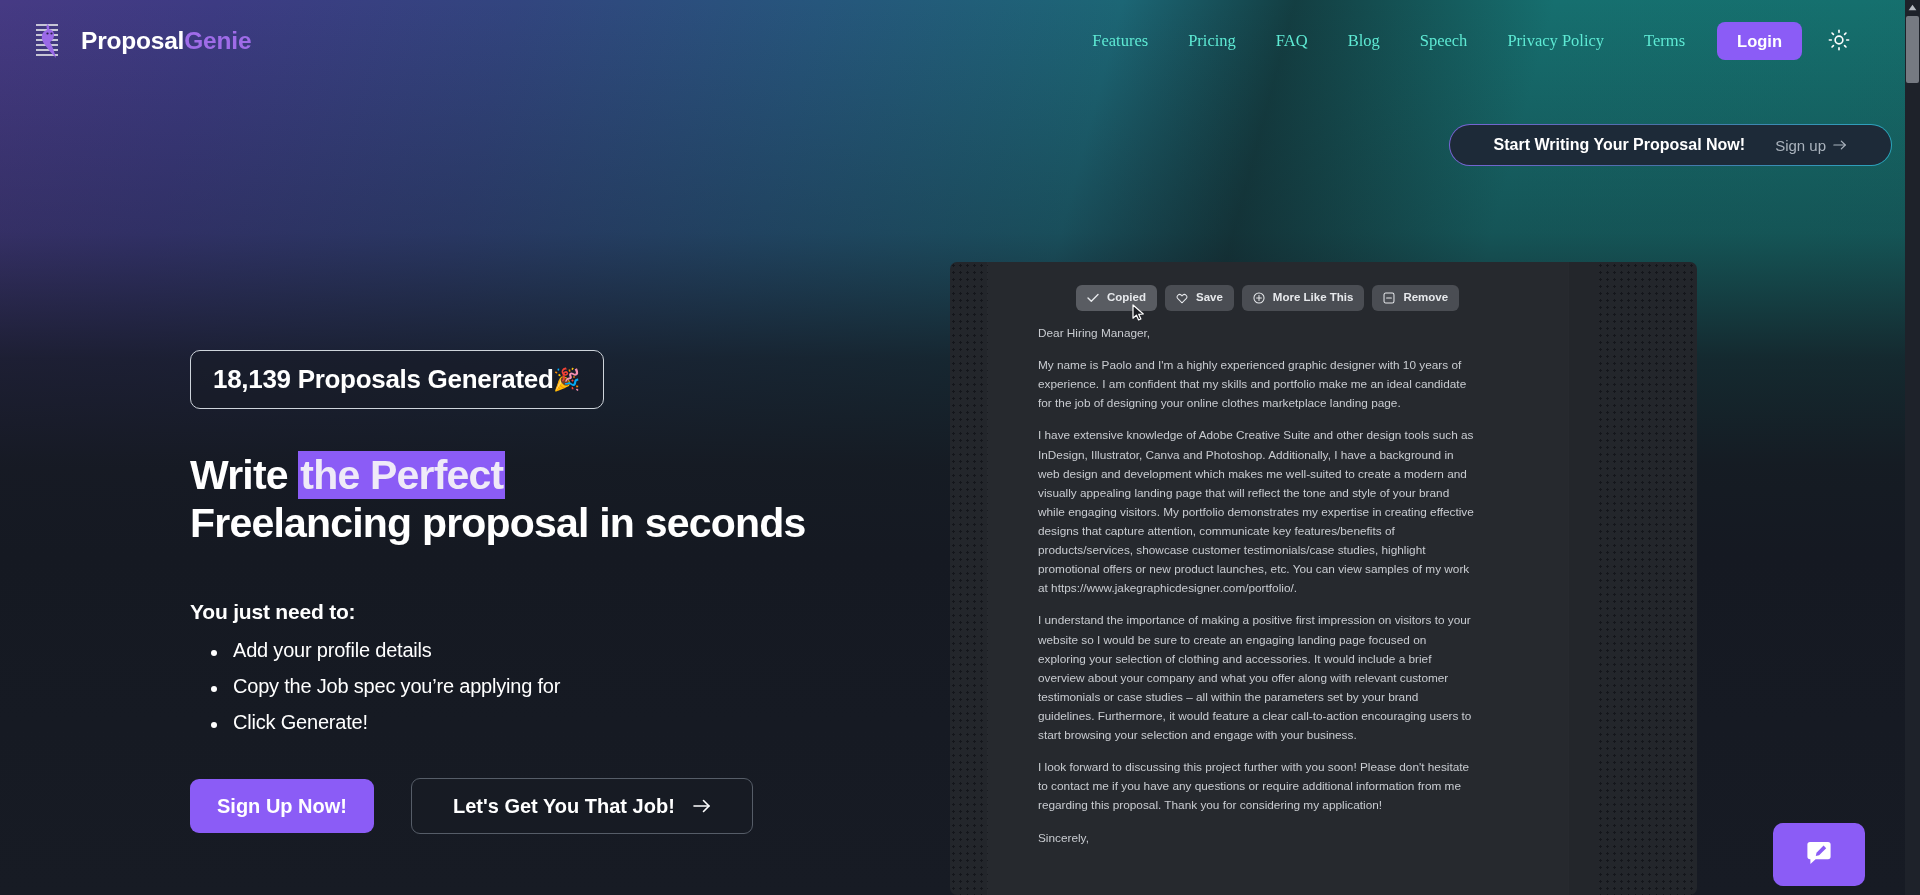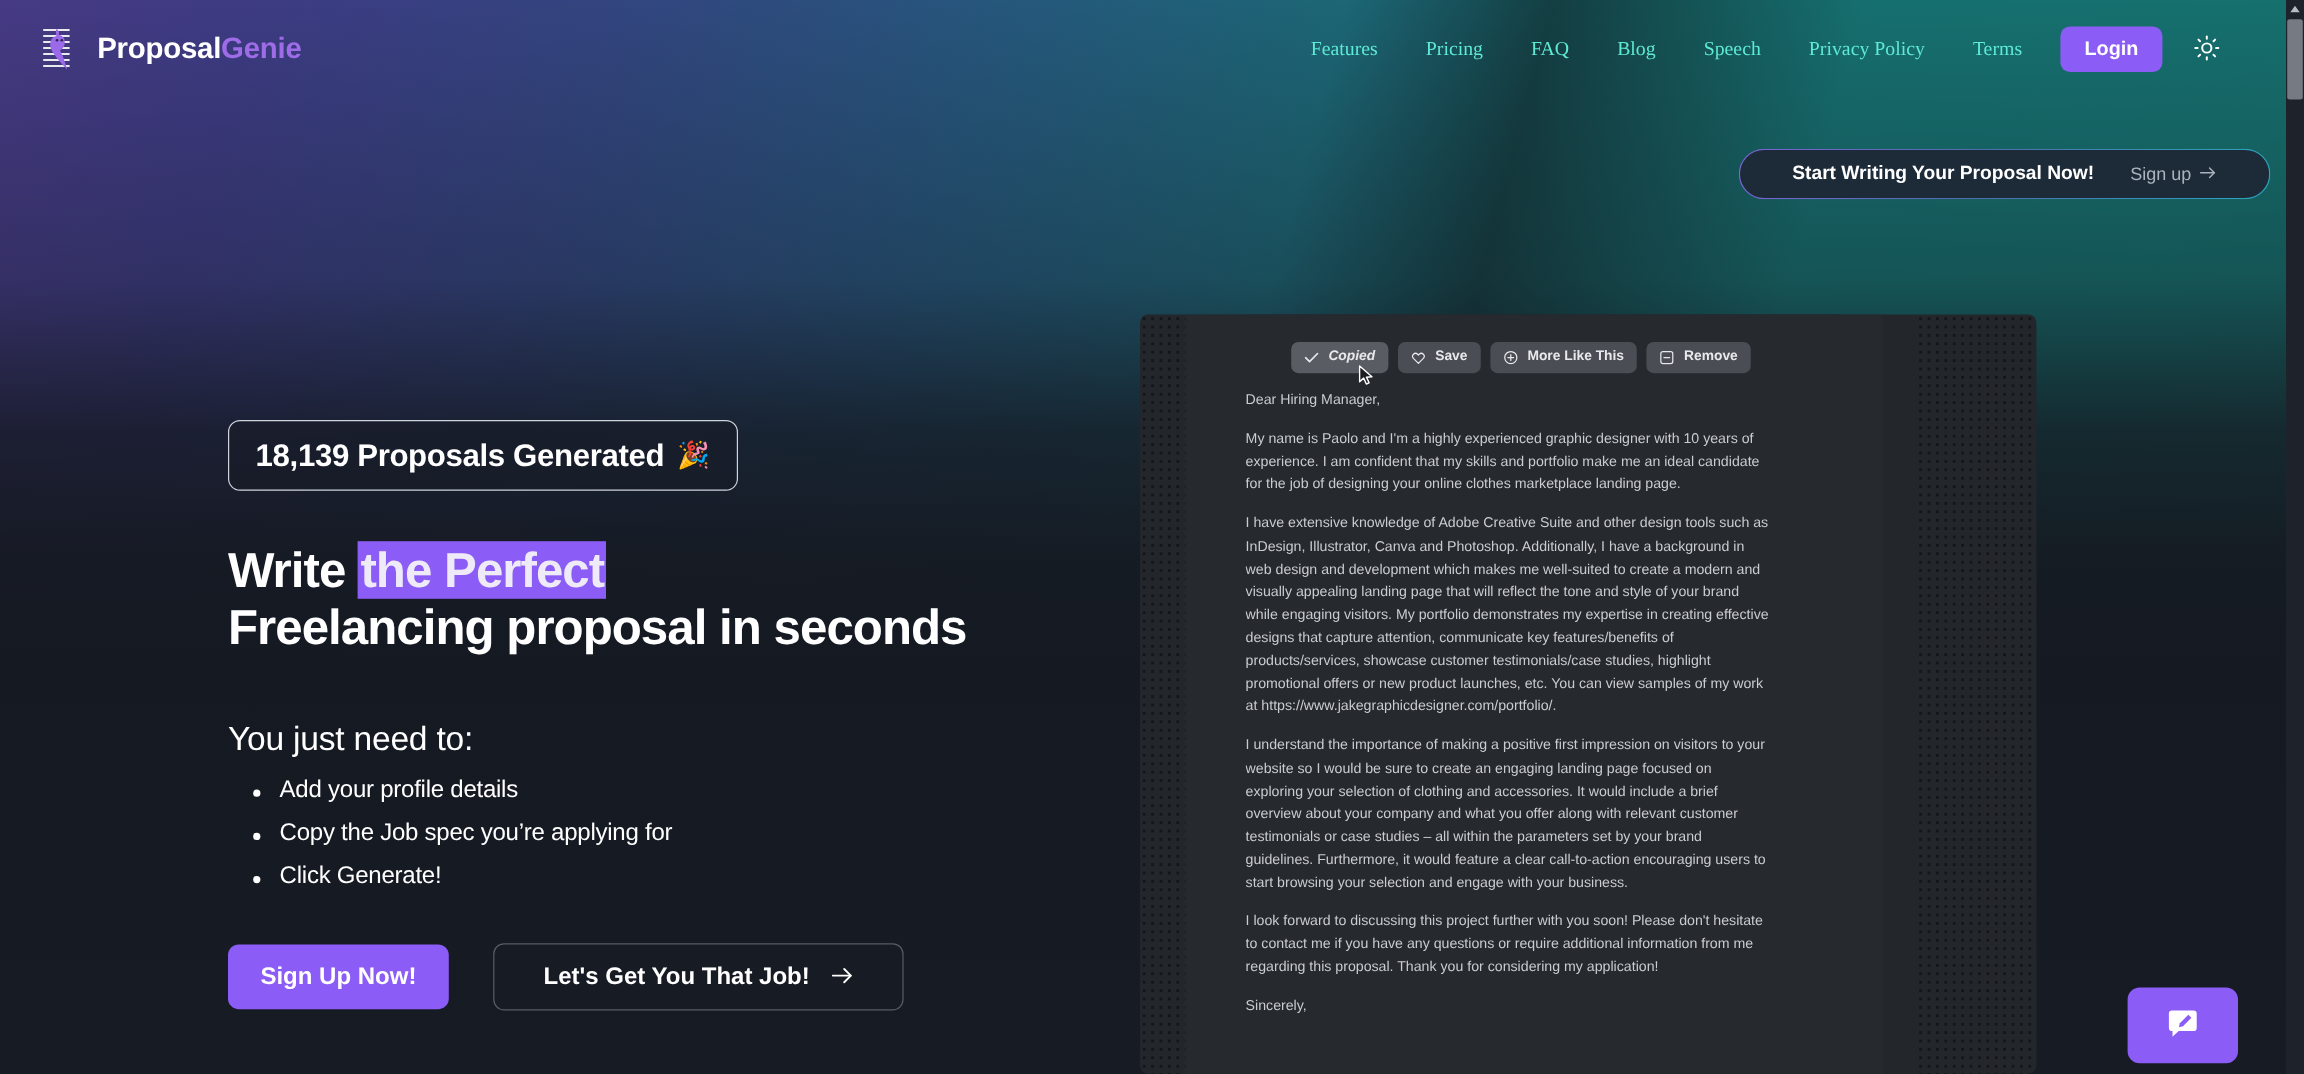--- a/index.html
+++ b/index.html
@@ -126,21 +126,21 @@
   #announce-cta { color:#aab3bd; font-size:15px; font-weight:500; white-space:nowrap; display:flex; align-items:center; gap:7px; }
 
   
   #hero-left {
     position:absolute;
     left:190px; top:350px;
     width:680px;
     z-index:20;
   }
   #stat-badge {
-    display:inline-flex; align-items:center; gap:11px;
+    display:inline-flex; align-items:center; 
     border:1.5px solid #ced4db;
     border-radius:10px;
     padding:13px 22px;
     background:rgba(24,28,38,0.55);
   }
   #stat-text { color:#ffffff; font-size:26px; font-weight:bold; letter-spacing:-0.3px; white-space:nowrap; }
   #stat-emoji { font-size:22px; line-height:1; }
 
   #headline {
     margin-top:42px;
@@ -153,22 +153,22 @@
   .hl-mark {
     background:#8b5cf6;
     color:#efeaf8;
     padding:1px 2px;
   }
   #headline-line2 { display:block; }
 
   #needs-title {
     margin-top:52px;
     color:#ffffff;
-    font-size:28px;
-    font-weight:400;
+    font-size:21px;
+    font-weight:700;
     letter-spacing:-0.2px;
   }
   #needs-list {
     margin-top:13px;
     padding-left:43px;
     list-style:none;
   }
   #needs-list li {
     position:relative;
     color:#ffffff;
@@ -252,21 +252,21 @@
     background:#4a4d53;
     color:#e7e9ec;
     border:none; border-radius:6px;
     font-size:11.5px; font-weight:bold;
     padding:7px 11px;
     cursor:pointer; line-height:1;
     white-space:nowrap;
     font-family:"Liberation Sans", sans-serif;
   }
   .tool-btn .ic { display:inline-flex; width:12px; height:12px; align-items:center; justify-content:center; }
-  .tool-btn.active { background:#595c62;font-style:italic; }
+  .tool-btn.active { background:#595c62; }
 
   #cursor-arrow { position:absolute; left:182px; top:42px; z-index:30; pointer-events:none; }
 
   #proposal-body {
     position:absolute;
     left:88px; top:62px;
     width:440px; height:571px;
     padding:0 2px 0 0;
     overflow:hidden;
   }

